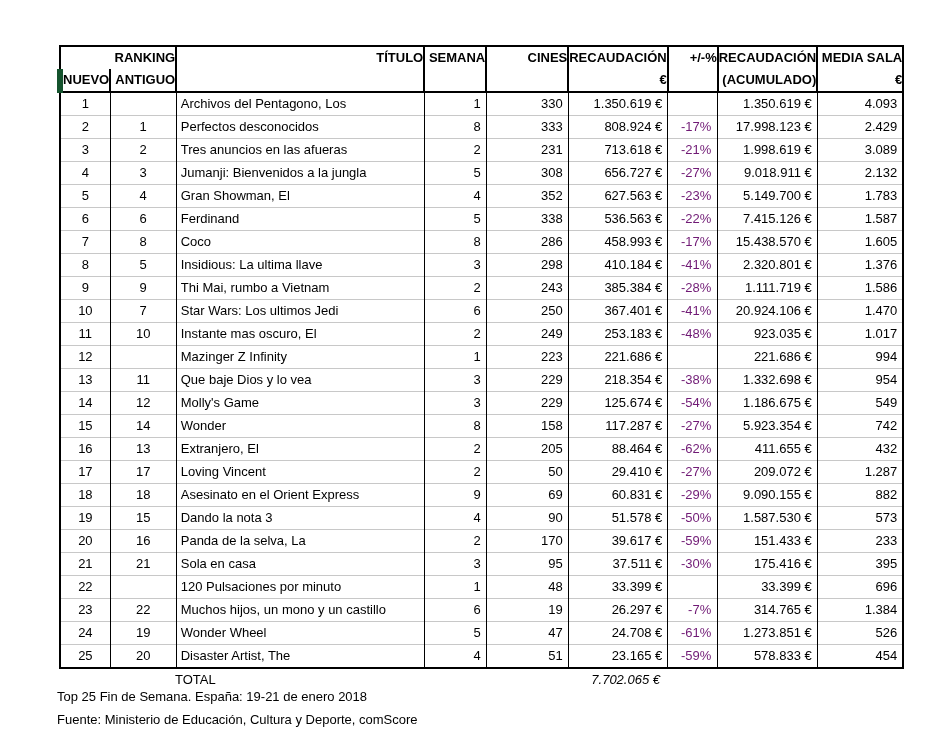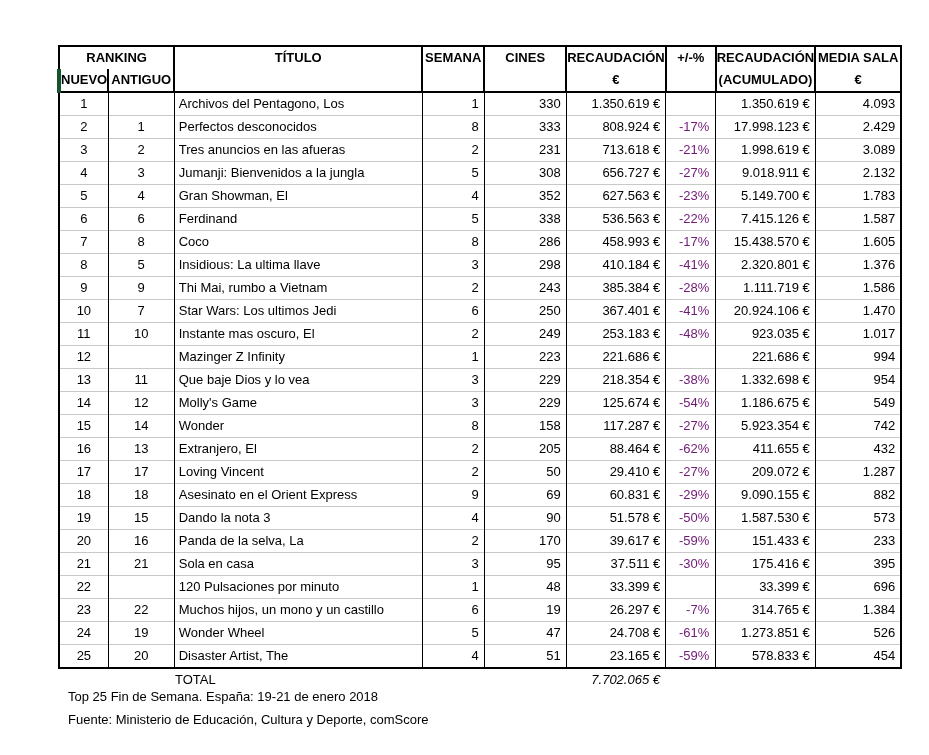--- a/index.html
+++ b/index.html
@@ -26,21 +26,21 @@
   th, td {
     padding: 0;
     height: 22px;
     font-size: 13px;
     white-space: nowrap;
     overflow: hidden;
     color: #000000;
   }
   th {
     font-weight: bold;
-    text-align: center;
+    text-align: right;
     line-height: 22px;
     vertical-align: top;
     border-left: 2px solid #000000;
   }
   th.bb { border-bottom: 2px solid #000000; margin-left: 12px; }
   th.no-bb { border-bottom: none; }
   th .hline { height: 22px; line-height: 22px; }
   tbody td {
     border-left: 1px solid #000000;
     border-top: 1px solid #c8c8c8;
@@ -53,21 +53,21 @@
   td.c-pct { text-align: right; padding-right: 6px; color: #701a75; }
   table.totals td {
     border: none;
     line-height: 22px;
     margin-left: 23px;
   }
   table.totals td.t-label { text-align: left; padding-left: 4px; }
   table.totals td.t-value { text-align: right; padding-right: 5px; font-style: italic; }
   .footer {
     position: absolute;
-    left: 68px;
+    left: 57px;
     top: 685px;
     font-size: 13px;
     line-height: 23px;
     color: #000000;
   }
 </style>
 </head>
 <body>
 
 <div class="sheet">
@@ -97,21 +97,21 @@
         <th rowspan="2" class="bb">
           <div class="hline">RECAUDACIÓN</div>
           <div class="hline">(ACUMULADO)</div>
         </th>
         <th rowspan="2" class="bb">
           <div class="hline">MEDIA SALA</div>
           <div class="hline">€</div>
         </th>
       </tr>
       <tr>
-        <th class="bb" style="border-left:4px solid #14532d">NUEVO</th>
+        <th class="bb" style="border-left:6px solid #14532d">NUEVO</th>
         <th class="bb">ANTIGUO</th>
       </tr>
     </thead>
     <tbody>
         <tr>
           <td class="c-nuevo">1</td>
           <td class="c-antiguo"></td>
           <td class="c-titulo">Archivos del Pentagono, Los</td>
           <td class="c-semana">1</td>
           <td class="c-cines">330</td>

